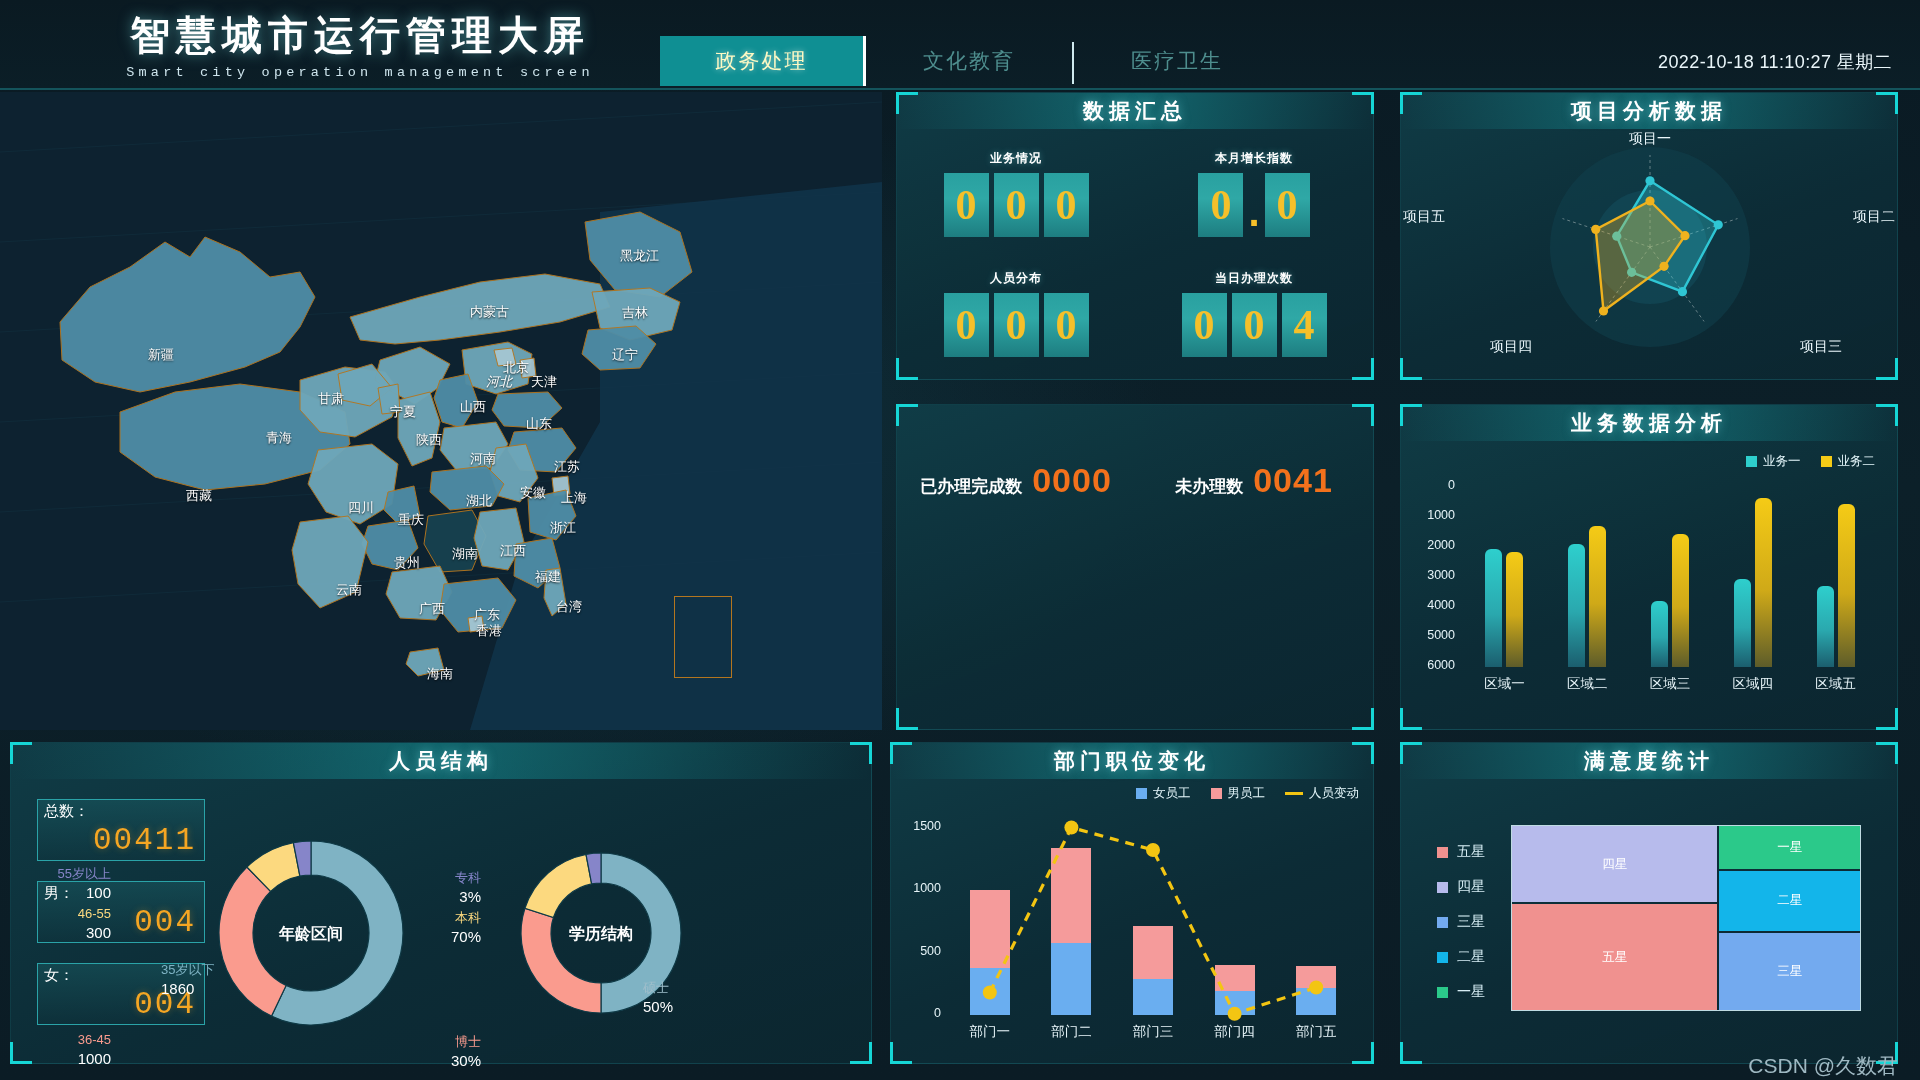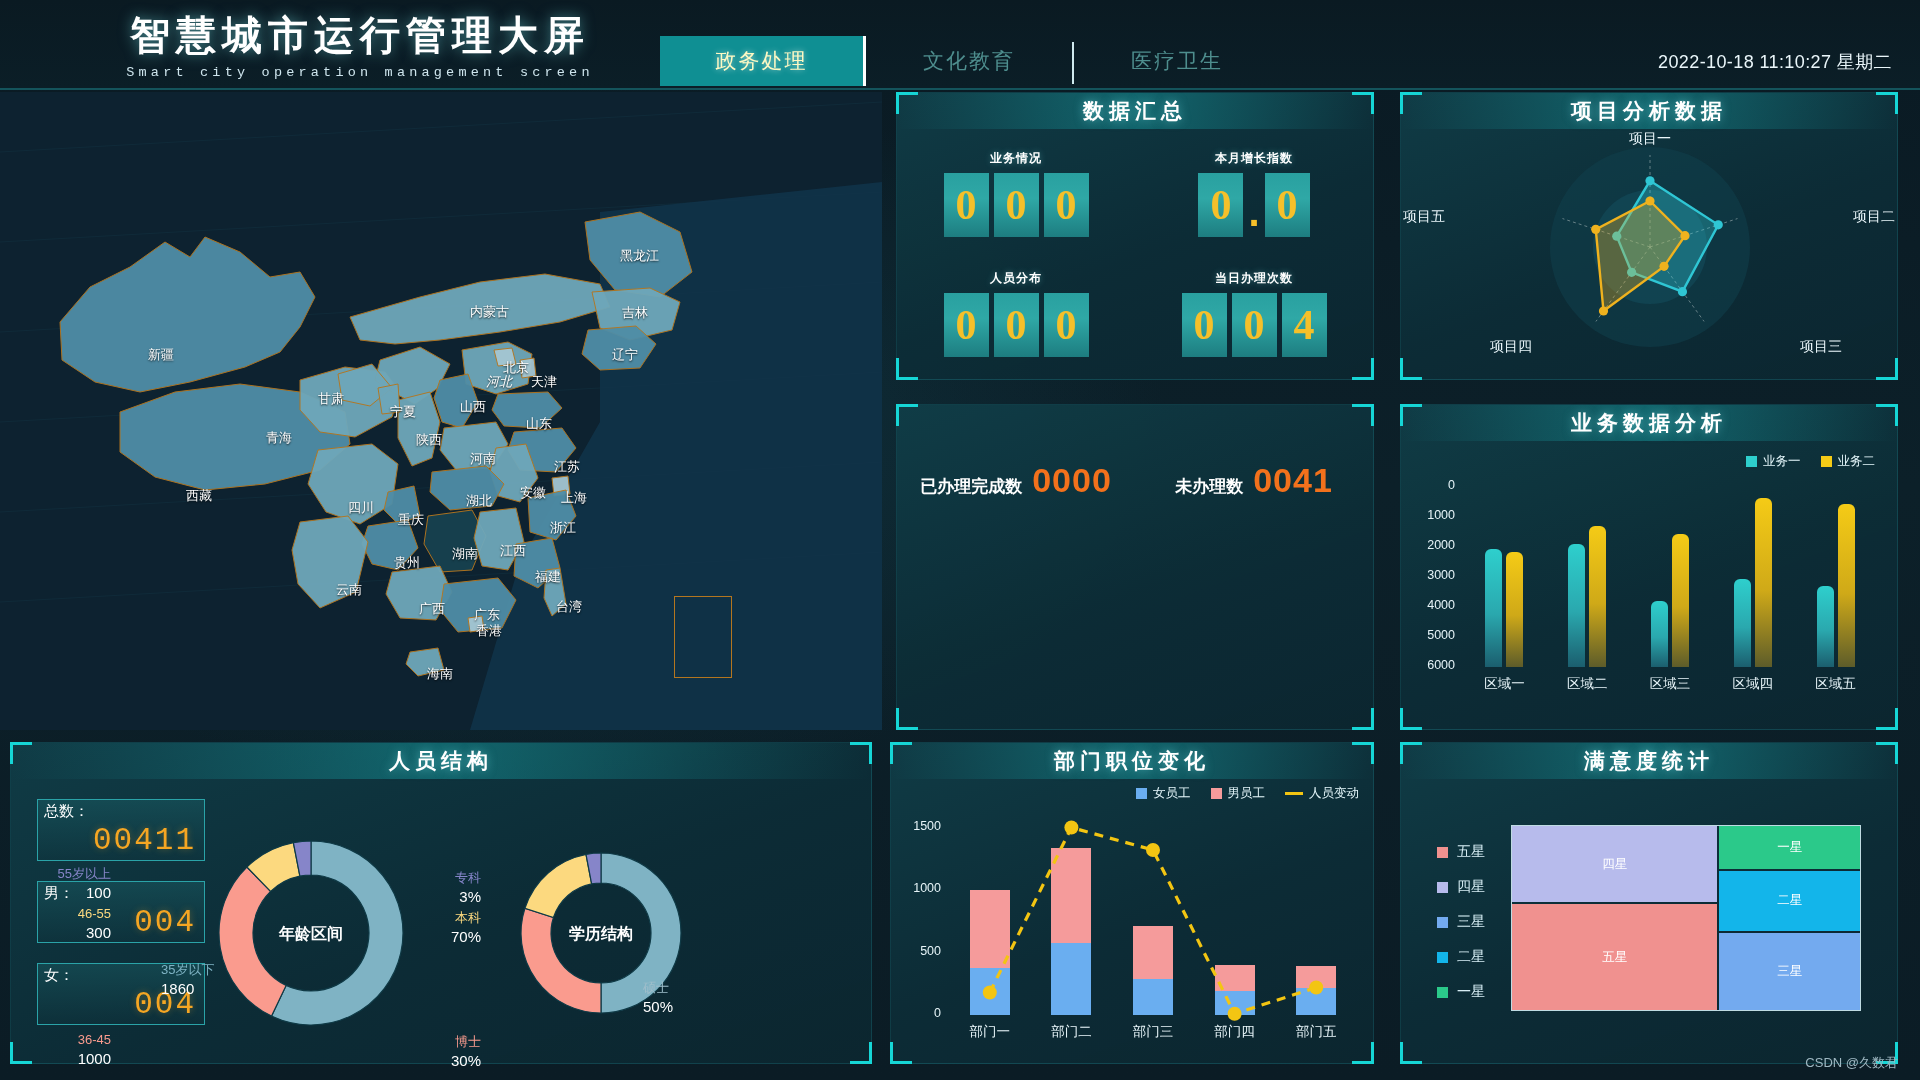--- a/index.html
+++ b/index.html
@@ -120,21 +120,21 @@
 
   
   #sat-panel { left:1400px; top:742px; width:498px; height:322px; }
   .sat-leg { position:absolute; left:36px; top:100px; font-size:14px; }
   .sat-leg .row { display:flex; align-items:center; gap:9px; margin-bottom:17px; }
   .sat-leg .sw { width:11px; height:11px; }
   .tmap { position:absolute; left:110px; top:82px; width:350px; height:186px;
      border:1px solid #bfdbe2; display:flex; gap:2px; }
   .tm-cell { display:flex; align-items:center; justify-content:center; font-size:12.5px; color:#fff; }
 
-  .watermark { position:absolute; right:22px; bottom:8px; font-size:13px; color:#9fb8c2; }
+  .watermark { position:absolute; right:22px; bottom:0; font-size:21px; color:#9fb8c2; }
 </style>
 </head>
 <body>
 
 <div id="app">
 
   <div class="header">
     <div class="hdr-title-wrap">
       <div class="hdr-title">智慧城市运行管理大屏</div>
       <div class="hdr-sub">Smart city operation management screen</div>

